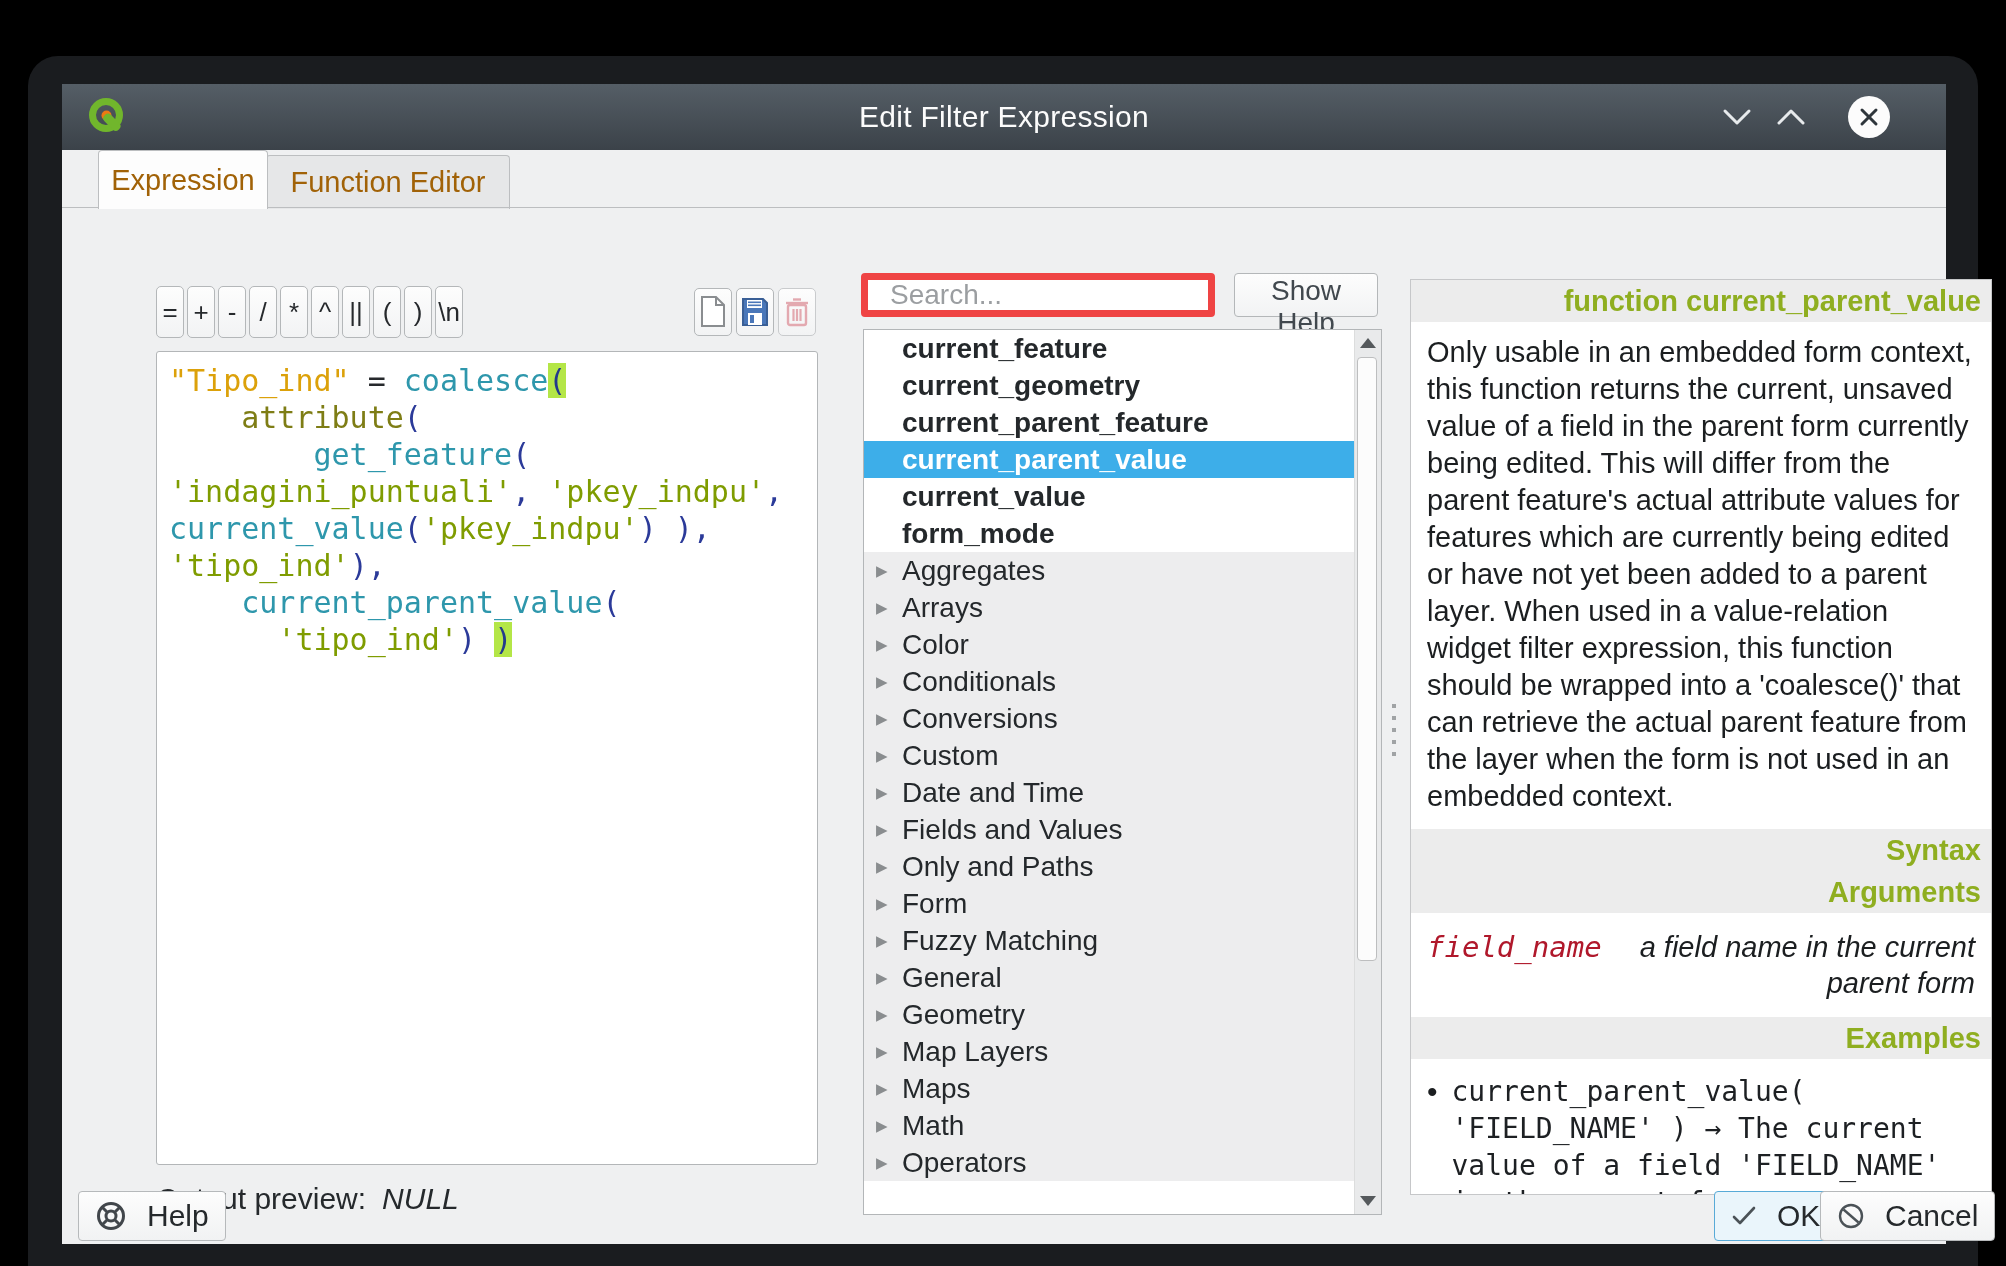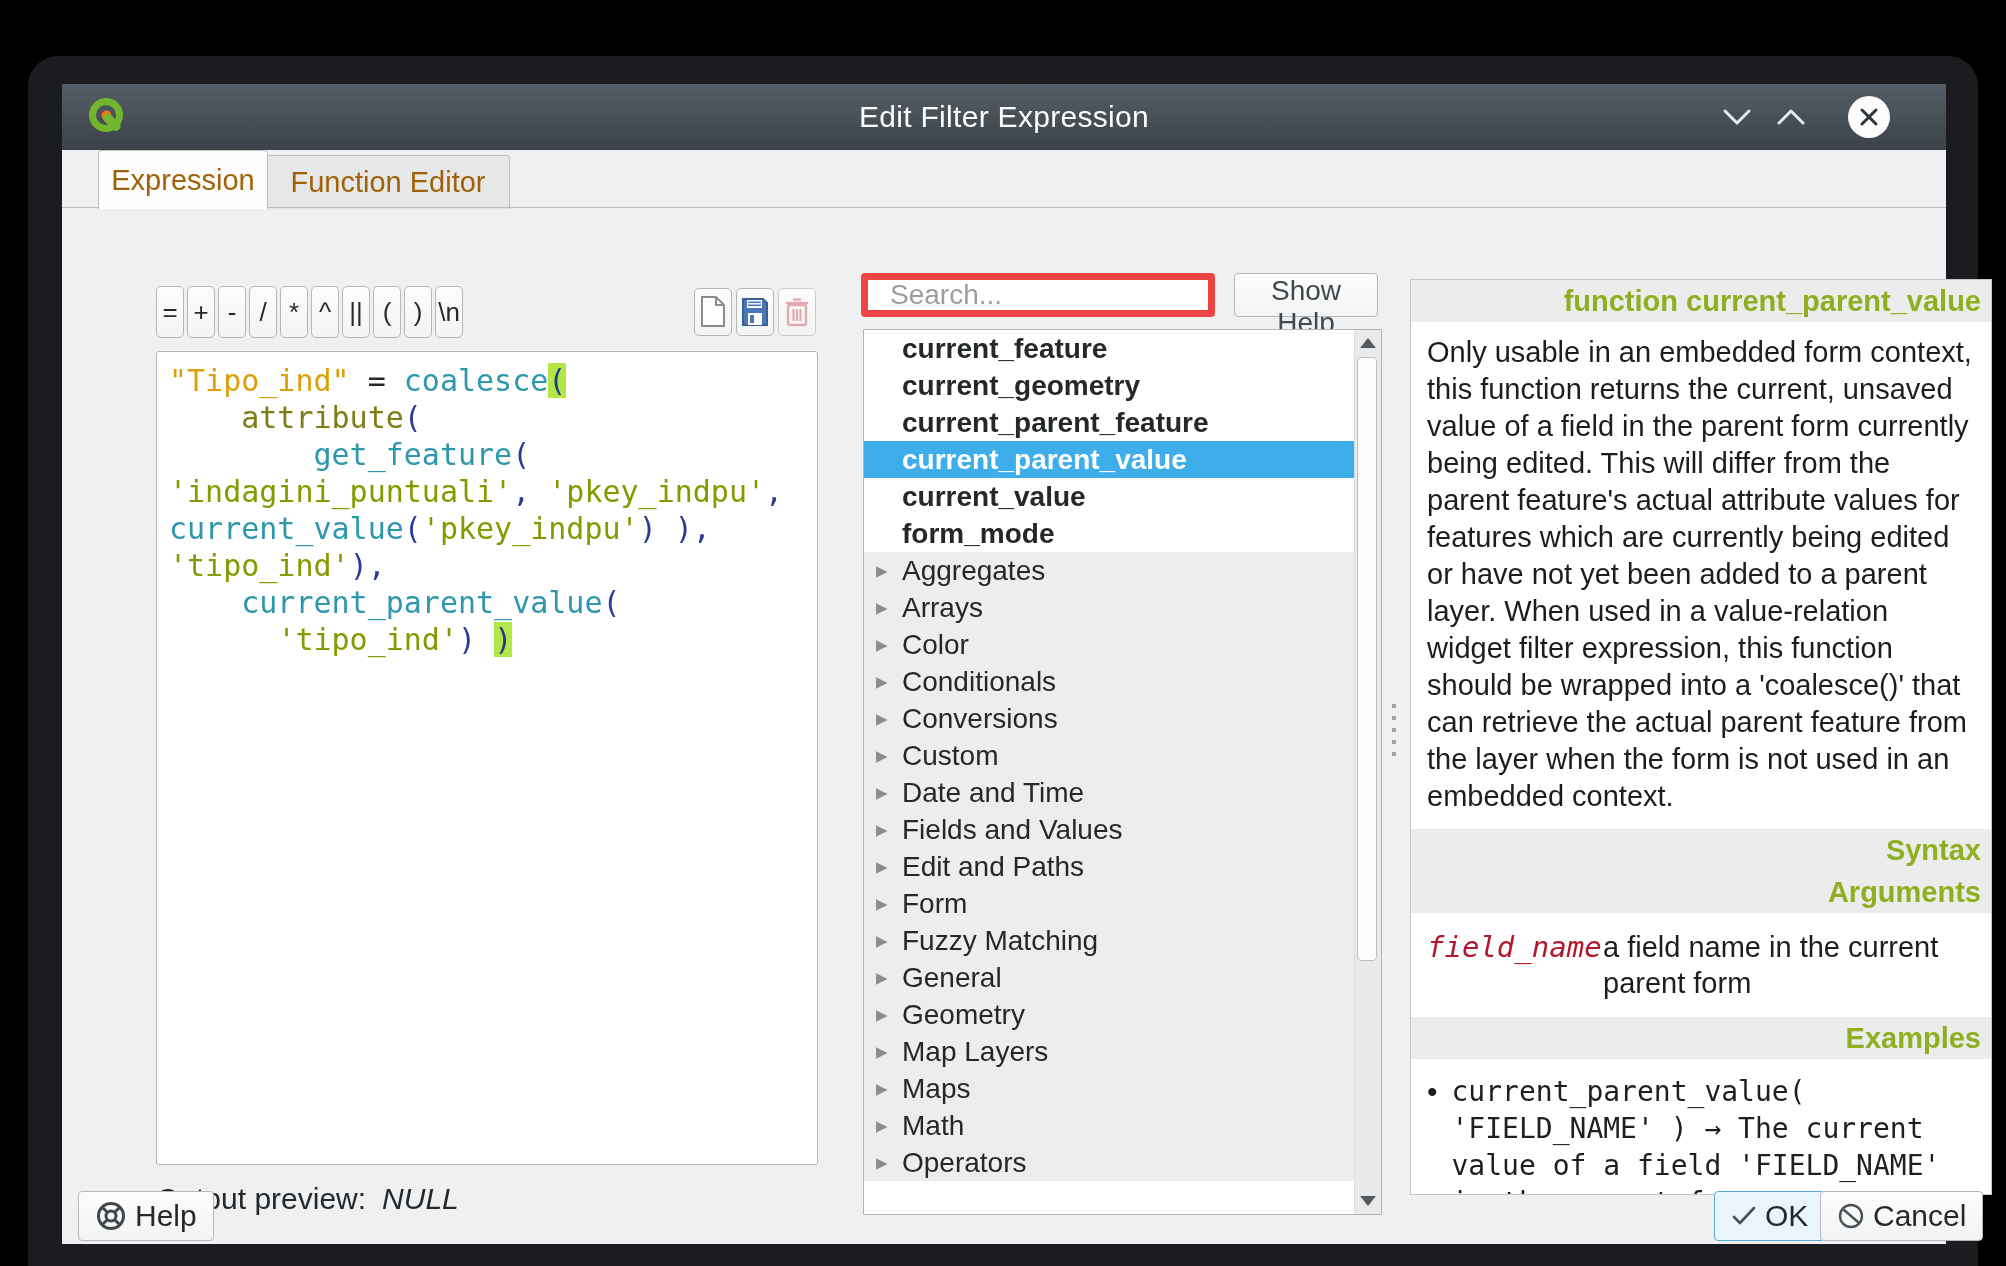--- a/index.html
+++ b/index.html
@@ -81,29 +81,29 @@
   .helpbox{position:absolute;left:1348px;top:195px;width:582px;height:916px;background:#fff;
     border:1px solid #c6c7c9;box-sizing:border-box;overflow:hidden;}
   .strip{background:#ececec;min-height:42px;display:flex;align-items:center;justify-content:flex-end;
     padding-right:10px;font-size:29px;font-weight:bold;color:#8fae20;}
   .hbody{padding:12px 16px 0 16px;font-size:29px;line-height:37px;color:#1b1e20;}
   .syntaxline{padding:16px 16px;font-size:29px;color:#25292c;}
   .sy-fn{color:#1769b0;font-weight:bold;}
   .sy-arg{font-family:"DejaVu Sans Mono",monospace;font-style:italic;color:#b0182b;}
   .argrow{display:flex;padding:16px 16px;font-size:29px;line-height:36px;color:#1b1e20;}
   .arg-name{font-family:"DejaVu Sans Mono",monospace;font-style:italic;color:#b0182b;min-width:176px;}
-  .arg-desc{flex:1;text-align:left;}
+  .arg-desc{flex:1;text-align:right;font-style:italic;}
   .example{display:flex;padding:14px 10px 0 16px;}
   .bullet{font-size:30px;line-height:37px;margin-right:14px;color:#1b1e20;}
   .ex-text{font-family:"DejaVu Sans Mono",monospace;font-size:28px;line-height:37px;color:#1d2023;white-space:pre-wrap;}
 
   
   .btn{position:absolute;height:50px;border:1px solid #b6b9bb;border-radius:4px;
     background:linear-gradient(#fdfdfd,#f1f2f3);font-size:30px;color:#25292c;
-    display:flex;align-items:center;gap:8px;padding:0 16px;font-family:"Liberation Sans",sans-serif;box-sizing:border-box;}
+    display:flex;align-items:center;gap:20px;padding:0 16px;font-family:"Liberation Sans",sans-serif;box-sizing:border-box;}
   .btn-help{left:16px;top:1107px;}
   .btn-ok{left:1652px;top:1107px;border:1px solid #58aad7;background:#eaf5fb;}
   .btn-cancel{left:1758px;top:1107px;}
 </style>
 </head>
 <body>
 
 <div class="screen">
   <div class="frame"></div>
   <div class="blue-strip"></div>
@@ -252,21 +252,21 @@
           <div class="row group">
             <span class="tri">▶</span>
             <span>Date and Time</span>
           </div>
           <div class="row group">
             <span class="tri">▶</span>
             <span>Fields and Values</span>
           </div>
           <div class="row group">
             <span class="tri">▶</span>
-            <span>Edit and Paths</span>
+            <span>Only and Paths</span>
           </div>
           <div class="row group">
             <span class="tri">▶</span>
             <span>Form</span>
           </div>
           <div class="row group">
             <span class="tri">▶</span>
             <span>Fuzzy Matching</span>
           </div>
           <div class="row group">

